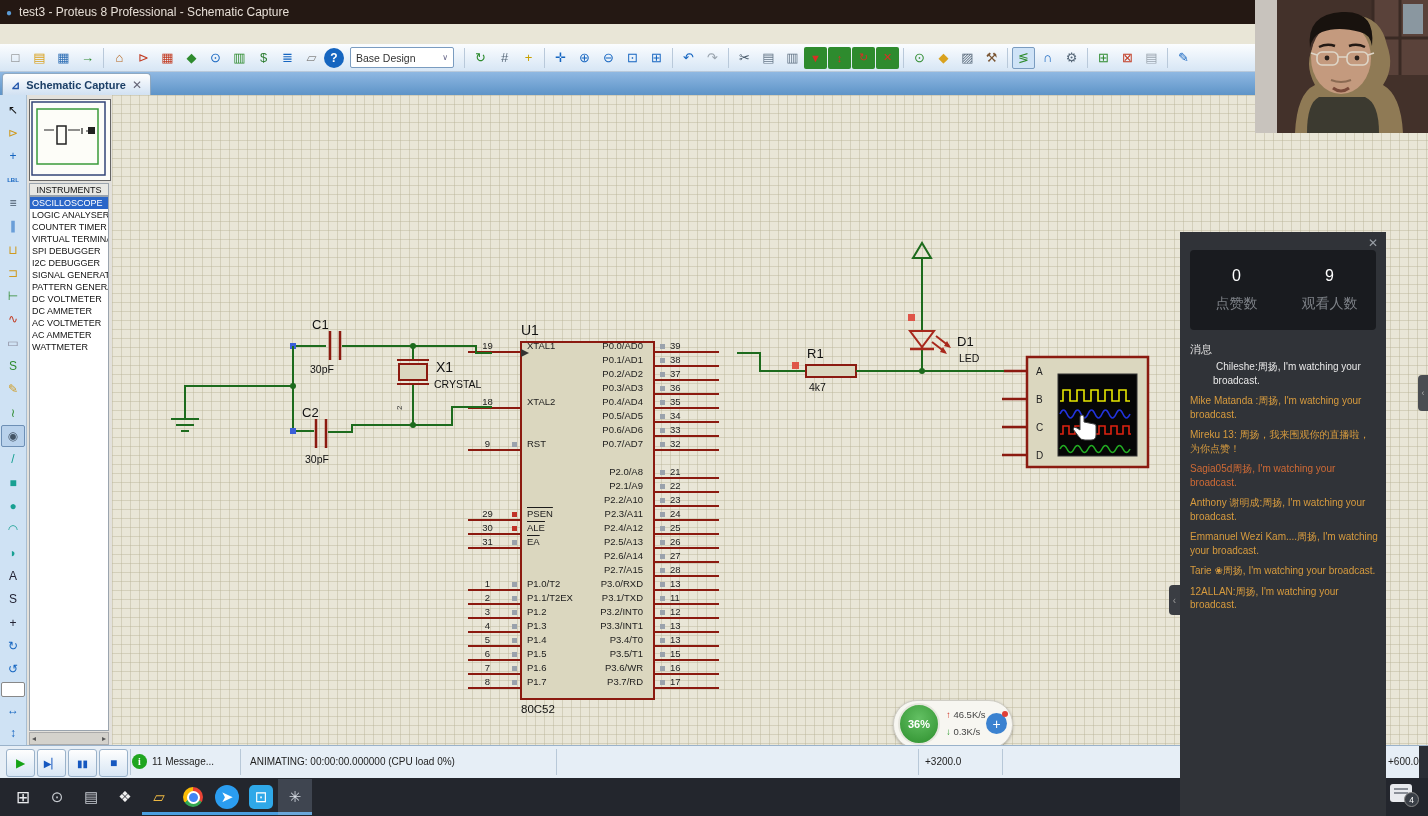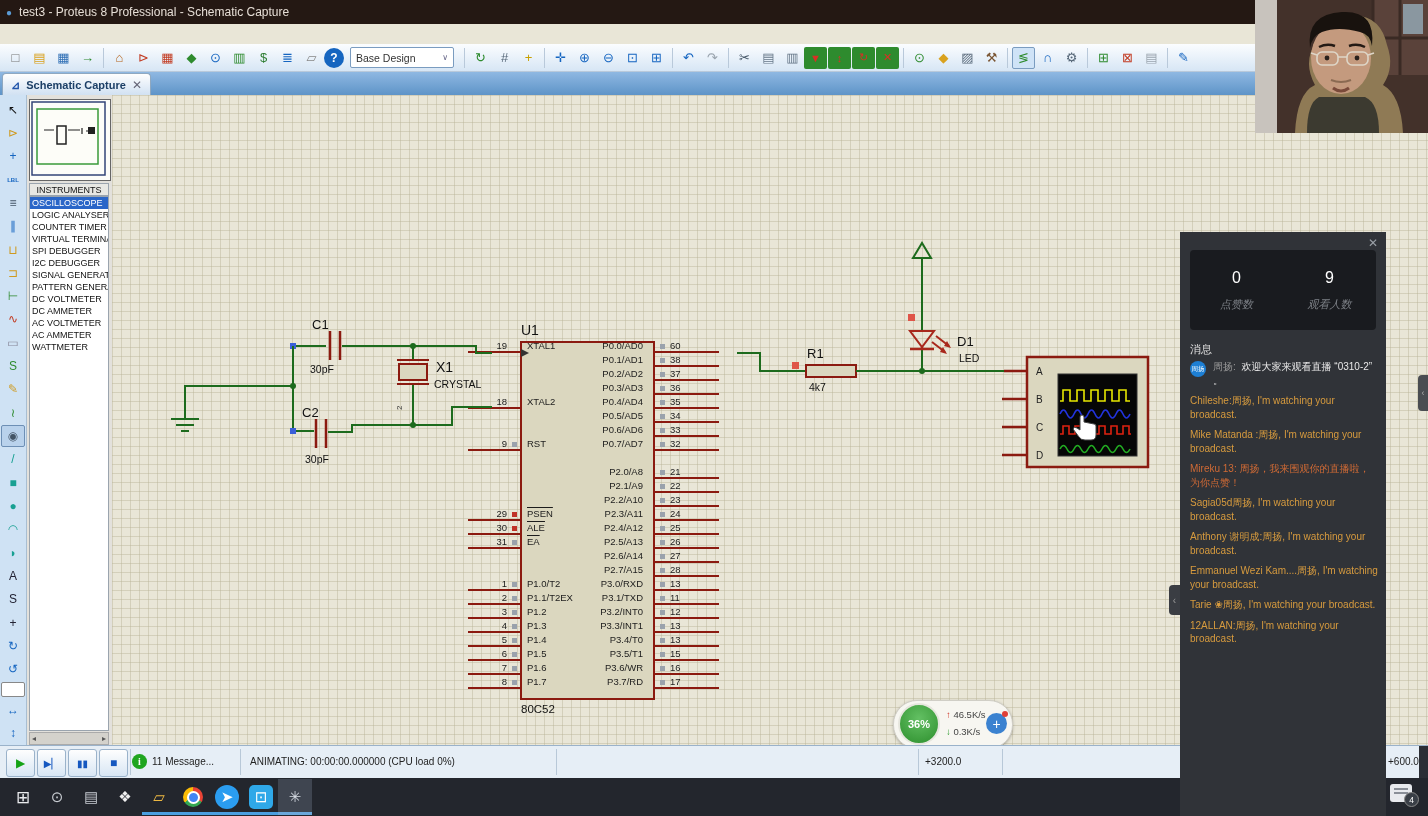--- a/index.html
+++ b/index.html
@@ -41,21 +41,21 @@
     background-image:linear-gradient(rgba(185,180,152,.45) 1px,transparent 1px),linear-gradient(90deg,rgba(185,180,152,.45) 1px,transparent 1px);
     background-size:9px 9px;}
   
   #chip{left:520px;top:341px;width:135px;height:359px;background:#dbd7bf;border:2px solid #8b1a10;box-sizing:border-box;z-index:10;}
   .pincol{z-index:11;}
   #lnums{left:468px;top:339px;width:52px;}
   #llabels{left:527px;top:339px;width:110px;}
   #rlabels{left:528px;top:339px;width:122px;}
   #rnums{left:655px;top:339px;width:64px;}
   .prow{display:block;height:14px;line-height:14px;font-size:9.5px;color:#1c1c1c;box-sizing:border-box;position:relative;white-space:nowrap;}
-  #lnums .prow{text-align:right;padding-right:13px;}
+  #lnums .prow{text-align:center;padding-right:13px;}
   #lnums .prow:not(:empty){border-bottom:2px solid #8b1a10;}
   #lnums .prow:not(:empty)::after{content:"";position:absolute;right:3px;bottom:2px;width:5px;height:5px;background:#9aa2ac;}
   #lnums .prow:nth-child(1)::after,#lnums .prow:nth-child(5)::after{display:none;}
   #lnums .prow:nth-child(13)::after,#lnums .prow:nth-child(14)::after{background:#c03228;}
   #rnums .prow{text-align:left;padding-left:15px;}
   #rnums .prow:not(:empty){border-bottom:2px solid #8b1a10;}
   #rnums .prow:not(:empty)::before{content:"";position:absolute;left:5px;bottom:2px;width:5px;height:5px;background:#9aa2ac;}
   #rlabels .prow{text-align:right;padding-right:7px;}
   #llabels .prow:nth-child(13),#llabels .prow:nth-child(14),#llabels .prow:nth-child(15){text-decoration:overline;}
   .chiplabel{z-index:11;font-size:14px;color:#111;}
@@ -90,21 +90,21 @@
   #tb-zero{position:absolute;left:1360px;top:10px;color:#c9ccd2;font-size:11px;}
   #tb-chatfloat{position:absolute;left:1390px;top:6px;width:22px;height:18px;background:#e8eaee;border-radius:3px;}
   #tb-chatfloat::before{content:"";position:absolute;left:4px;top:4px;width:14px;height:2px;background:#8a8f98;box-shadow:0 4px 0 #8a8f98;}
   #tb-badge{position:absolute;left:1404px;top:14px;width:13px;height:13px;border-radius:50%;background:#3a3f47;border:1px solid #888;color:#fff;font-size:8.5px;display:flex;align-items:center;justify-content:center;}
   
   #chat{left:1180px;top:232px;width:206px;height:584px;background:#303338;z-index:40;color:#ccc;}
   #chat-close{position:absolute;right:8px;top:4px;font-size:12px;color:#9aa0a6;}
   #chat-stats{position:absolute;left:10px;top:18px;width:186px;height:80px;background:#191b1f;border-radius:4px;display:flex;}
   .stat-col{flex:1;display:flex;flex-direction:column;align-items:center;justify-content:center;gap:10px;}
   .stat-val{font-size:16px;color:#fff;}
-  .stat-lab{font-size:11px;color:#7d8187;font-style:italic;}
+  .stat-lab{font-size:14px;color:#7d8187;}
   #chat-msglabel{position:absolute;left:10px;top:110px;font-size:11px;color:#e0e0e0;}
   #chat-msgs{position:absolute;left:10px;top:128px;width:188px;bottom:8px;overflow:hidden;}
   .msg{position:relative;margin-bottom:7px;font-size:10px;line-height:13.5px;color:#d79b3e;word-break:break-word;}
   .msg:first-child{padding-left:23px;color:#e8e8e8;}
   .msg:first-child .mname{color:#999;margin-right:3px;}
   .msg:nth-child(4){color:#cf6a35;}
   .av{position:absolute;left:0;top:1px;width:16px;height:16px;border-radius:50%;background:#1d7fd4;color:#fff;font-size:6.5px;display:flex;align-items:center;justify-content:center;}
   .av:empty{display:none;}
   #chat-collapse{left:1169px;top:585px;width:11px;height:30px;background:#3a3d43;border-radius:4px 0 0 4px;z-index:40;display:flex;align-items:center;justify-content:center;color:#999;font-size:10px;}
   #right-tab{left:1418px;top:375px;width:10px;height:36px;background:#4a4d52;border-radius:4px 0 0 4px;z-index:25;display:flex;align-items:center;justify-content:center;color:#aaa;font-size:9px;}
@@ -353,21 +353,21 @@
       <span class="prow">P3.0/RXD</span>
       <span class="prow">P3.1/TXD</span>
       <span class="prow">P3.2/INT0</span>
       <span class="prow">P3.3/INT1</span>
       <span class="prow">P3.4/T0</span>
       <span class="prow">P3.5/T1</span>
       <span class="prow">P3.6/WR</span>
       <span class="prow">P3.7/RD</span>
   </div>
   <div class="abs pincol" id="rnums">
-    <span class="prow">60</span>
+    <span class="prow">39</span>
       <span class="prow">38</span>
       <span class="prow">37</span>
       <span class="prow">36</span>
       <span class="prow">35</span>
       <span class="prow">34</span>
       <span class="prow">33</span>
       <span class="prow">32</span>
       <span class="prow"></span>
       <span class="prow">21</span>
       <span class="prow">22</span>
@@ -531,25 +531,20 @@
         <span class="stat-val">0</span>
         <span class="stat-lab">点赞数</span>
       </div>
       <div class="stat-col">
         <span class="stat-val">9</span>
         <span class="stat-lab">观看人数</span>
       </div>
     </div>
     <div id="chat-msglabel">消息</div>
     <div id="chat-msgs">
-      <div class="msg">
-          <span class="av">周扬</span>
-          <span class="mname">周扬:</span>
-          <span class="mtext">欢迎大家来观看直播 “0310-2” 。</span>
-        </div>
         <div class="msg">
           
           <span class="mname"></span>
           <span class="mtext">Chileshe:周扬, I'm watching your broadcast.</span>
         </div>
         <div class="msg">
           
           <span class="mname"></span>
           <span class="mtext">Mike Matanda :周扬, I'm watching your broadcast.</span>
         </div>

